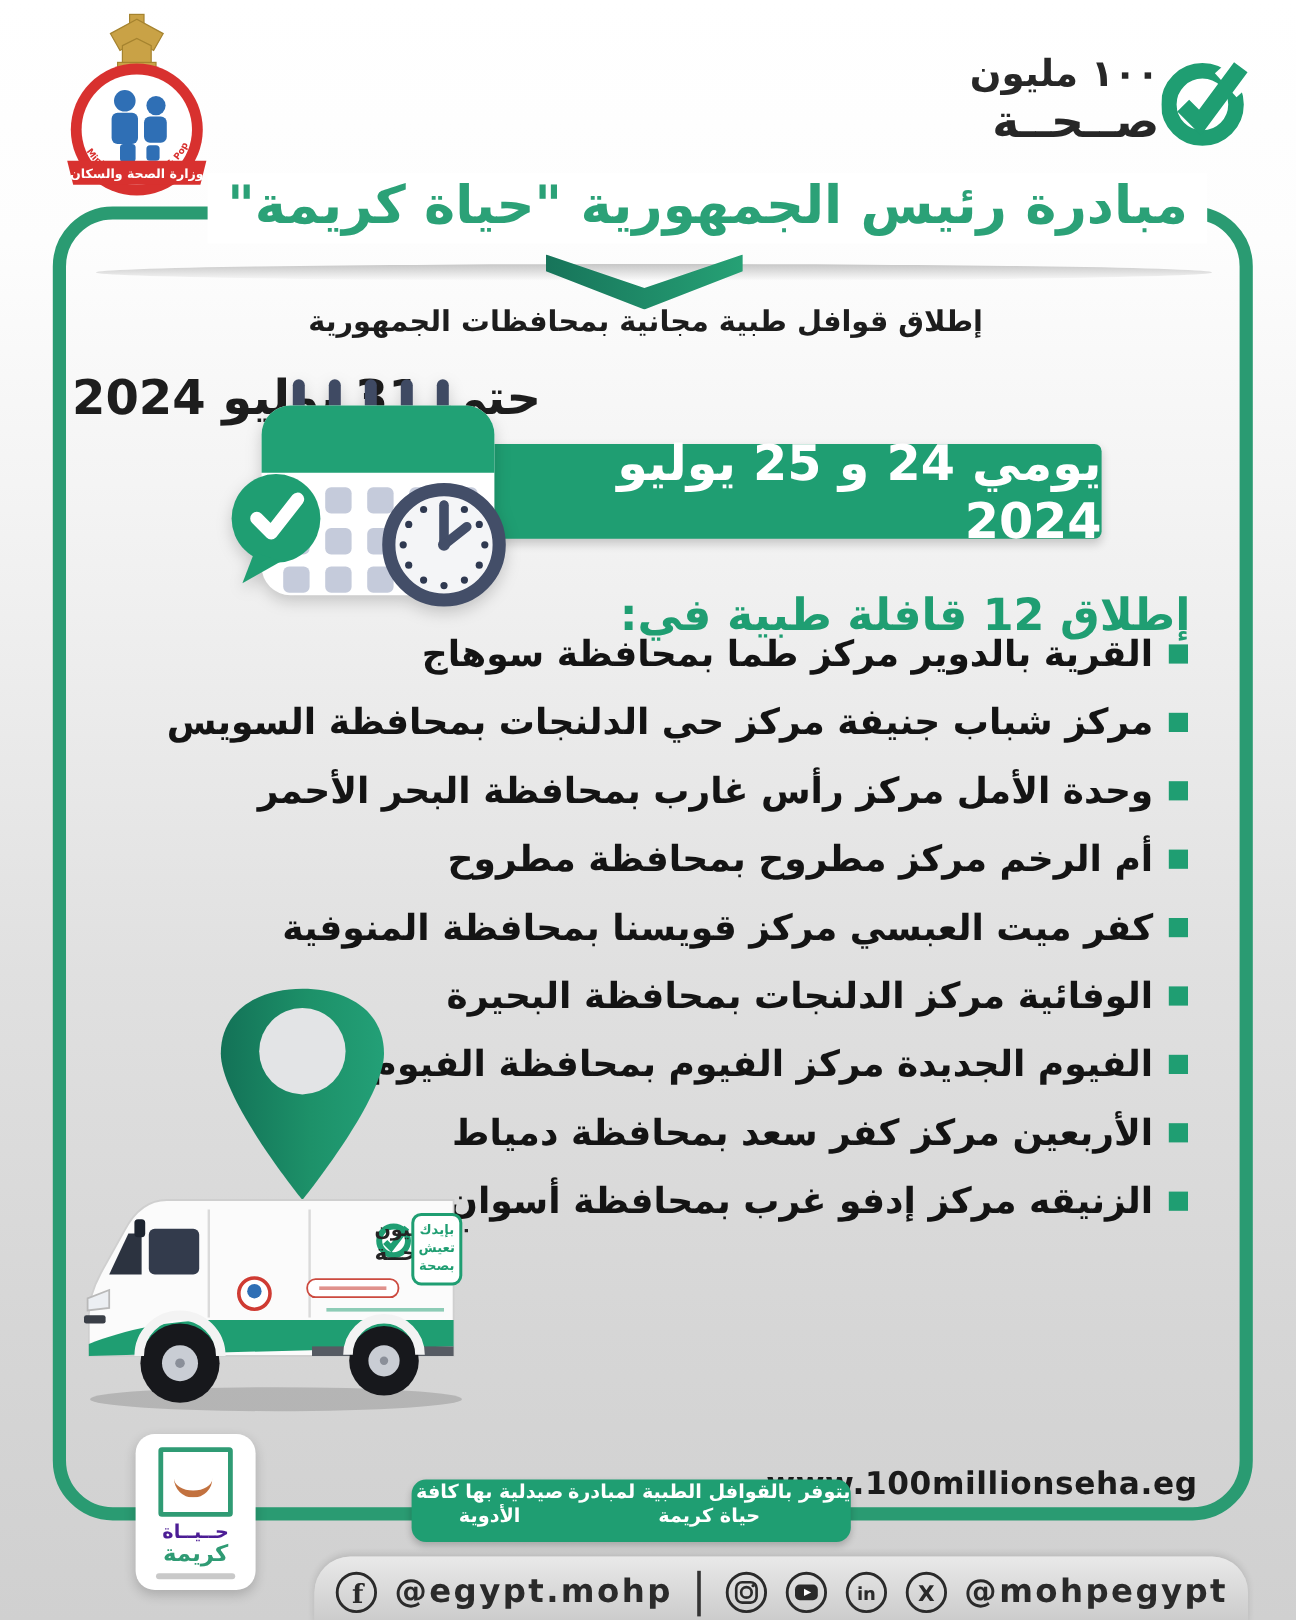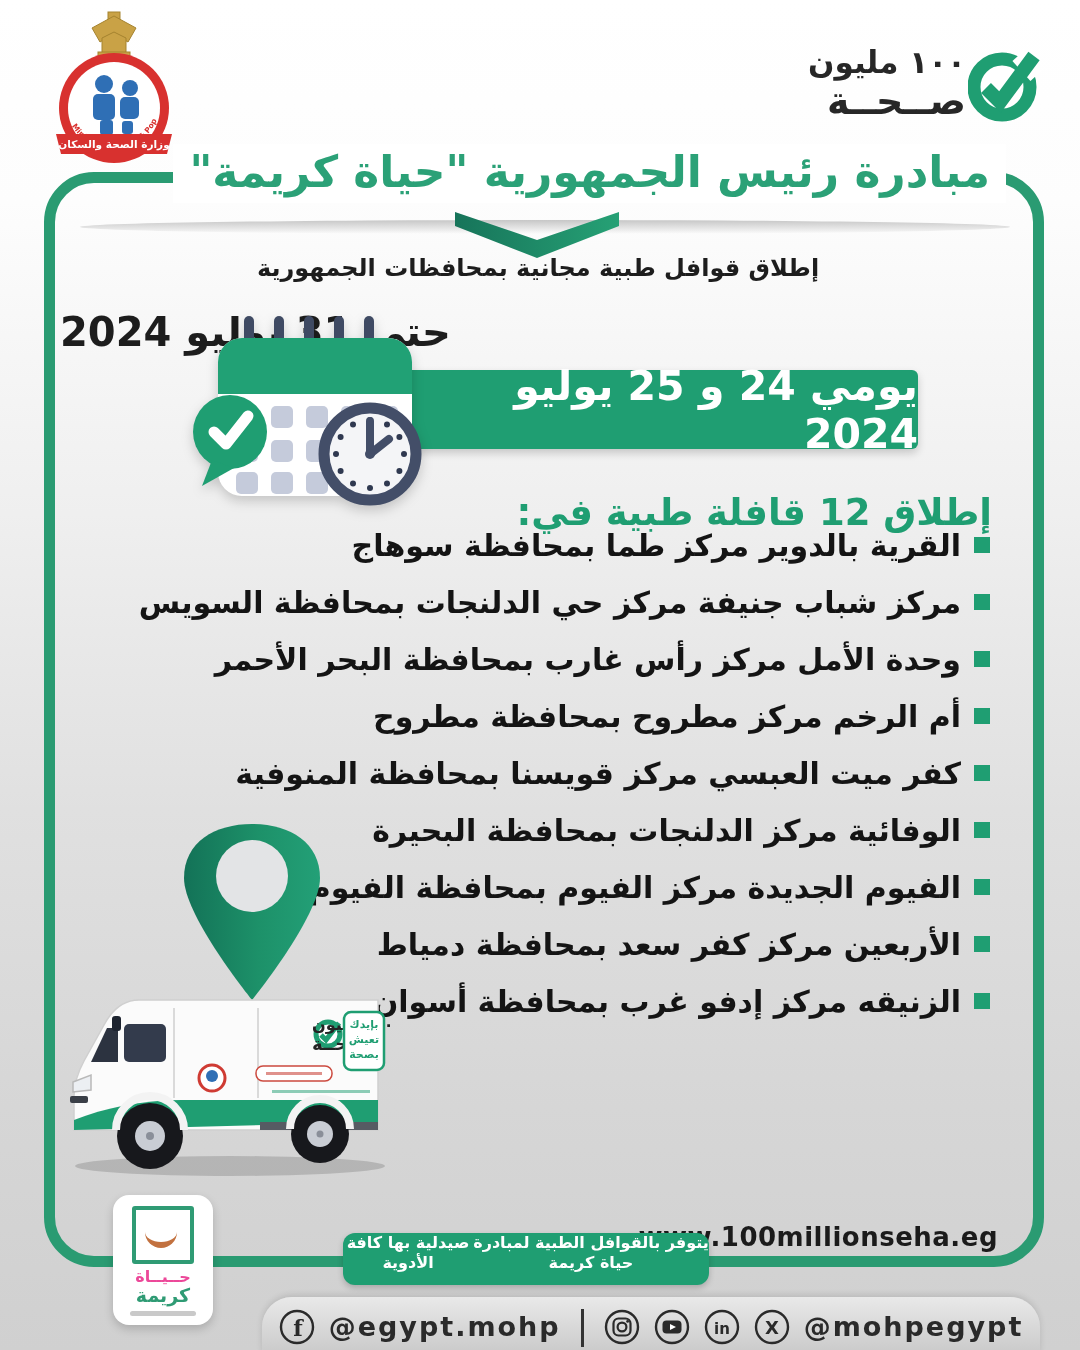--- a/index.html
+++ b/index.html
@@ -65,21 +65,21 @@
   .van{position:absolute;left:60px;top:978px;}
   
   .hayah-card{
     position:absolute;left:113px;top:1195px;width:100px;height:130px;
     background:#ffffff;border-radius:16px;box-shadow:0 4px 10px rgba(0,0,0,.18);
     display:flex;flex-direction:column;align-items:center;
   }
   .hk-square{margin-top:11px;width:54px;height:50px;border:4px solid #2f9b74;border-radius:3px;position:relative;}
   .hk-smile{position:absolute;left:9px;top:16px;width:32px;height:16px;
     border-bottom:6px solid #c2713f;border-radius:0 0 30px 30px;}
-  .hk-line1{margin-top:5px;color:#ec4899;font-size:16px;font-weight:700;line-height:1;direction:rtl;}
+  .hk-line1{margin-top:5px;color:#4c1d95;font-size:16px;font-weight:700;line-height:1;direction:rtl;}
   .hk-line2{color:#2f9b74;font-size:19px;font-weight:700;line-height:1.1;direction:rtl;}
   .hk-tagline{margin-top:5px;width:66px;height:5px;background:#c9c9c9;border-radius:3px;}
   .website{
     position:absolute;top:1222px;right:82px;direction:ltr;
     color:#1b1b1b;font-size:26px;font-weight:700;letter-spacing:.5px;
   }
   .pharmacy-banner{
     position:absolute;left:343px;top:1233px;width:366px;height:52px;
     background:#1f9e72;border-radius:12px;box-shadow:0 3px 6px rgba(0,0,0,.2);
     display:flex;flex-direction:row;align-items:flex-start;justify-content:center;direction:rtl;

